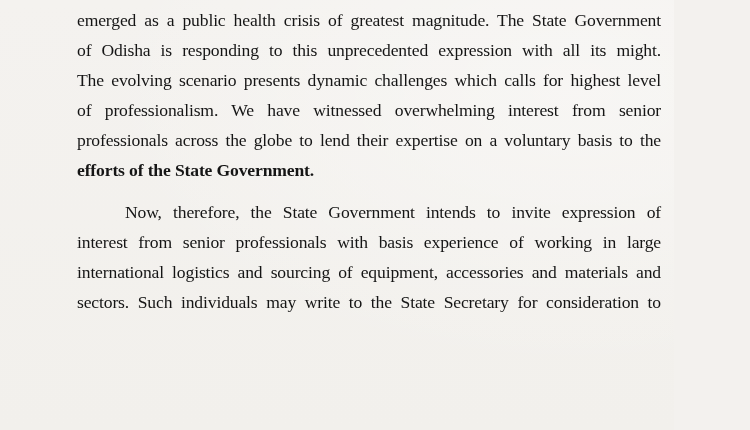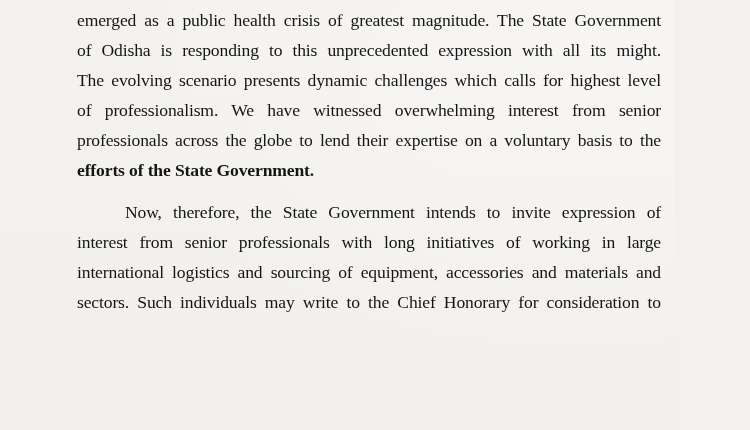--- a/index.html
+++ b/index.html
@@ -76,22 +76,22 @@
     <span class="line">emerged as a public health crisis of greatest magnitude. The State Government</span>
     <span class="line">of Odisha is responding to this unprecedented expression with all its might.</span>
     <span class="line">The evolving scenario presents dynamic challenges which calls for highest level</span>
     <span class="line">of professionalism. We have witnessed overwhelming interest from senior</span>
     <span class="line">professionals across the globe to lend their expertise on a voluntary basis to the</span>
     <span class="line last">efforts of the State Government.</span>
   </div>
 
   <div class="body-text para2">
     <span class="line indent">Now, therefore, the State Government intends to invite expression of</span>
-    <span class="line">interest from senior professionals with long initiatives of working in large</span>
+    <span class="line">interest from senior professionals with basis experience of working in large</span>
     <span class="line">international logistics and sourcing of equipment, accessories and materials and</span>
-    <span class="line">sectors. Such individuals may write to the Chief Honorary for consideration to</span>
+    <span class="line">sectors. Such individuals may write to the State Secretary for consideration to</span>
   </div>
 
   <div class="cut-line" aria-hidden="true">
     <span></span>
   </div>
 
 </div>
 
 </body></html>

